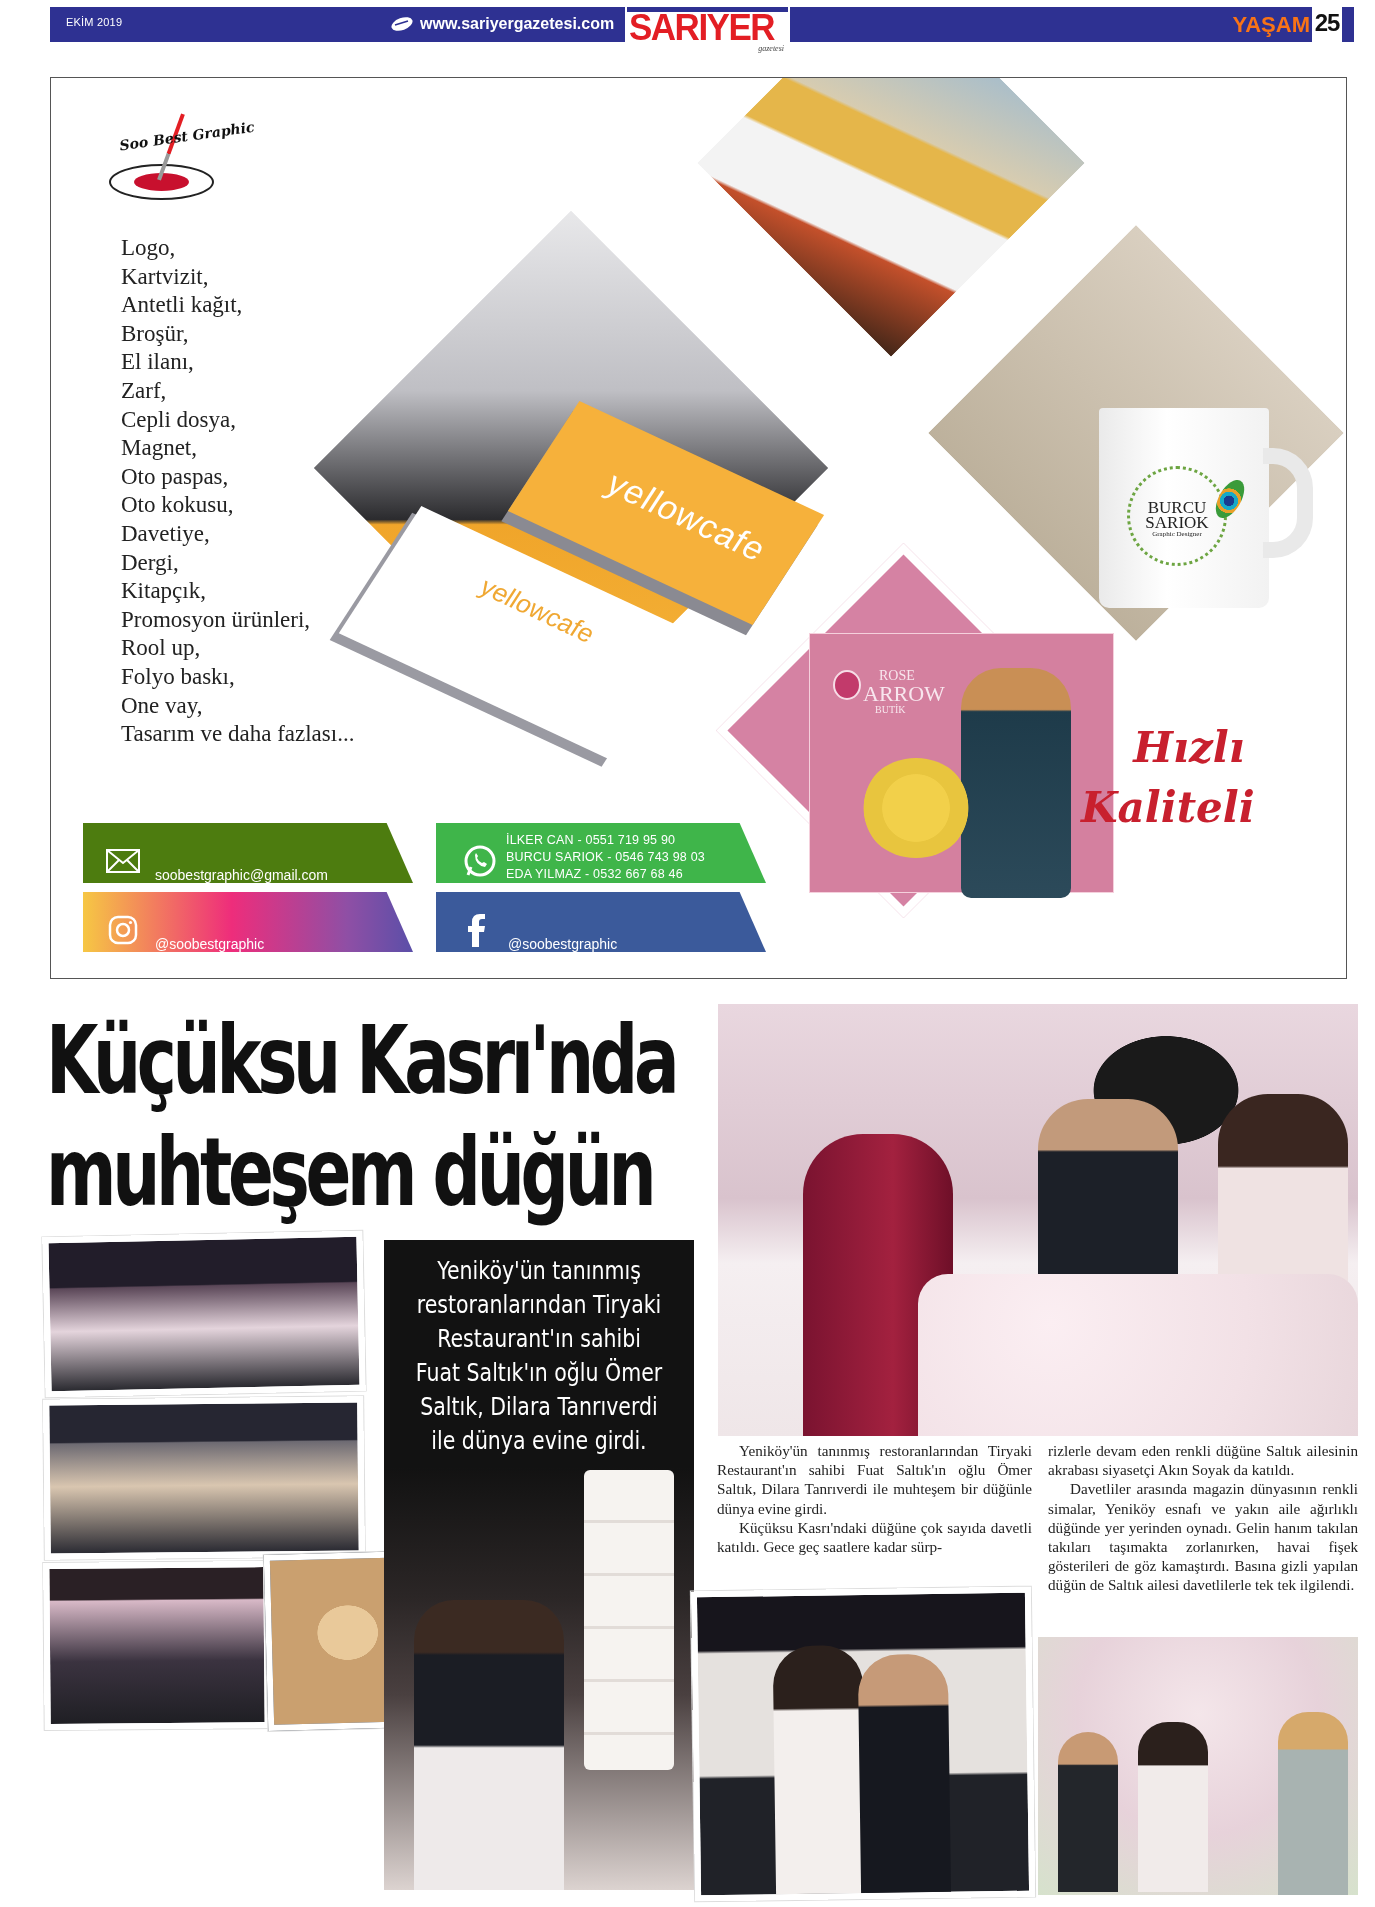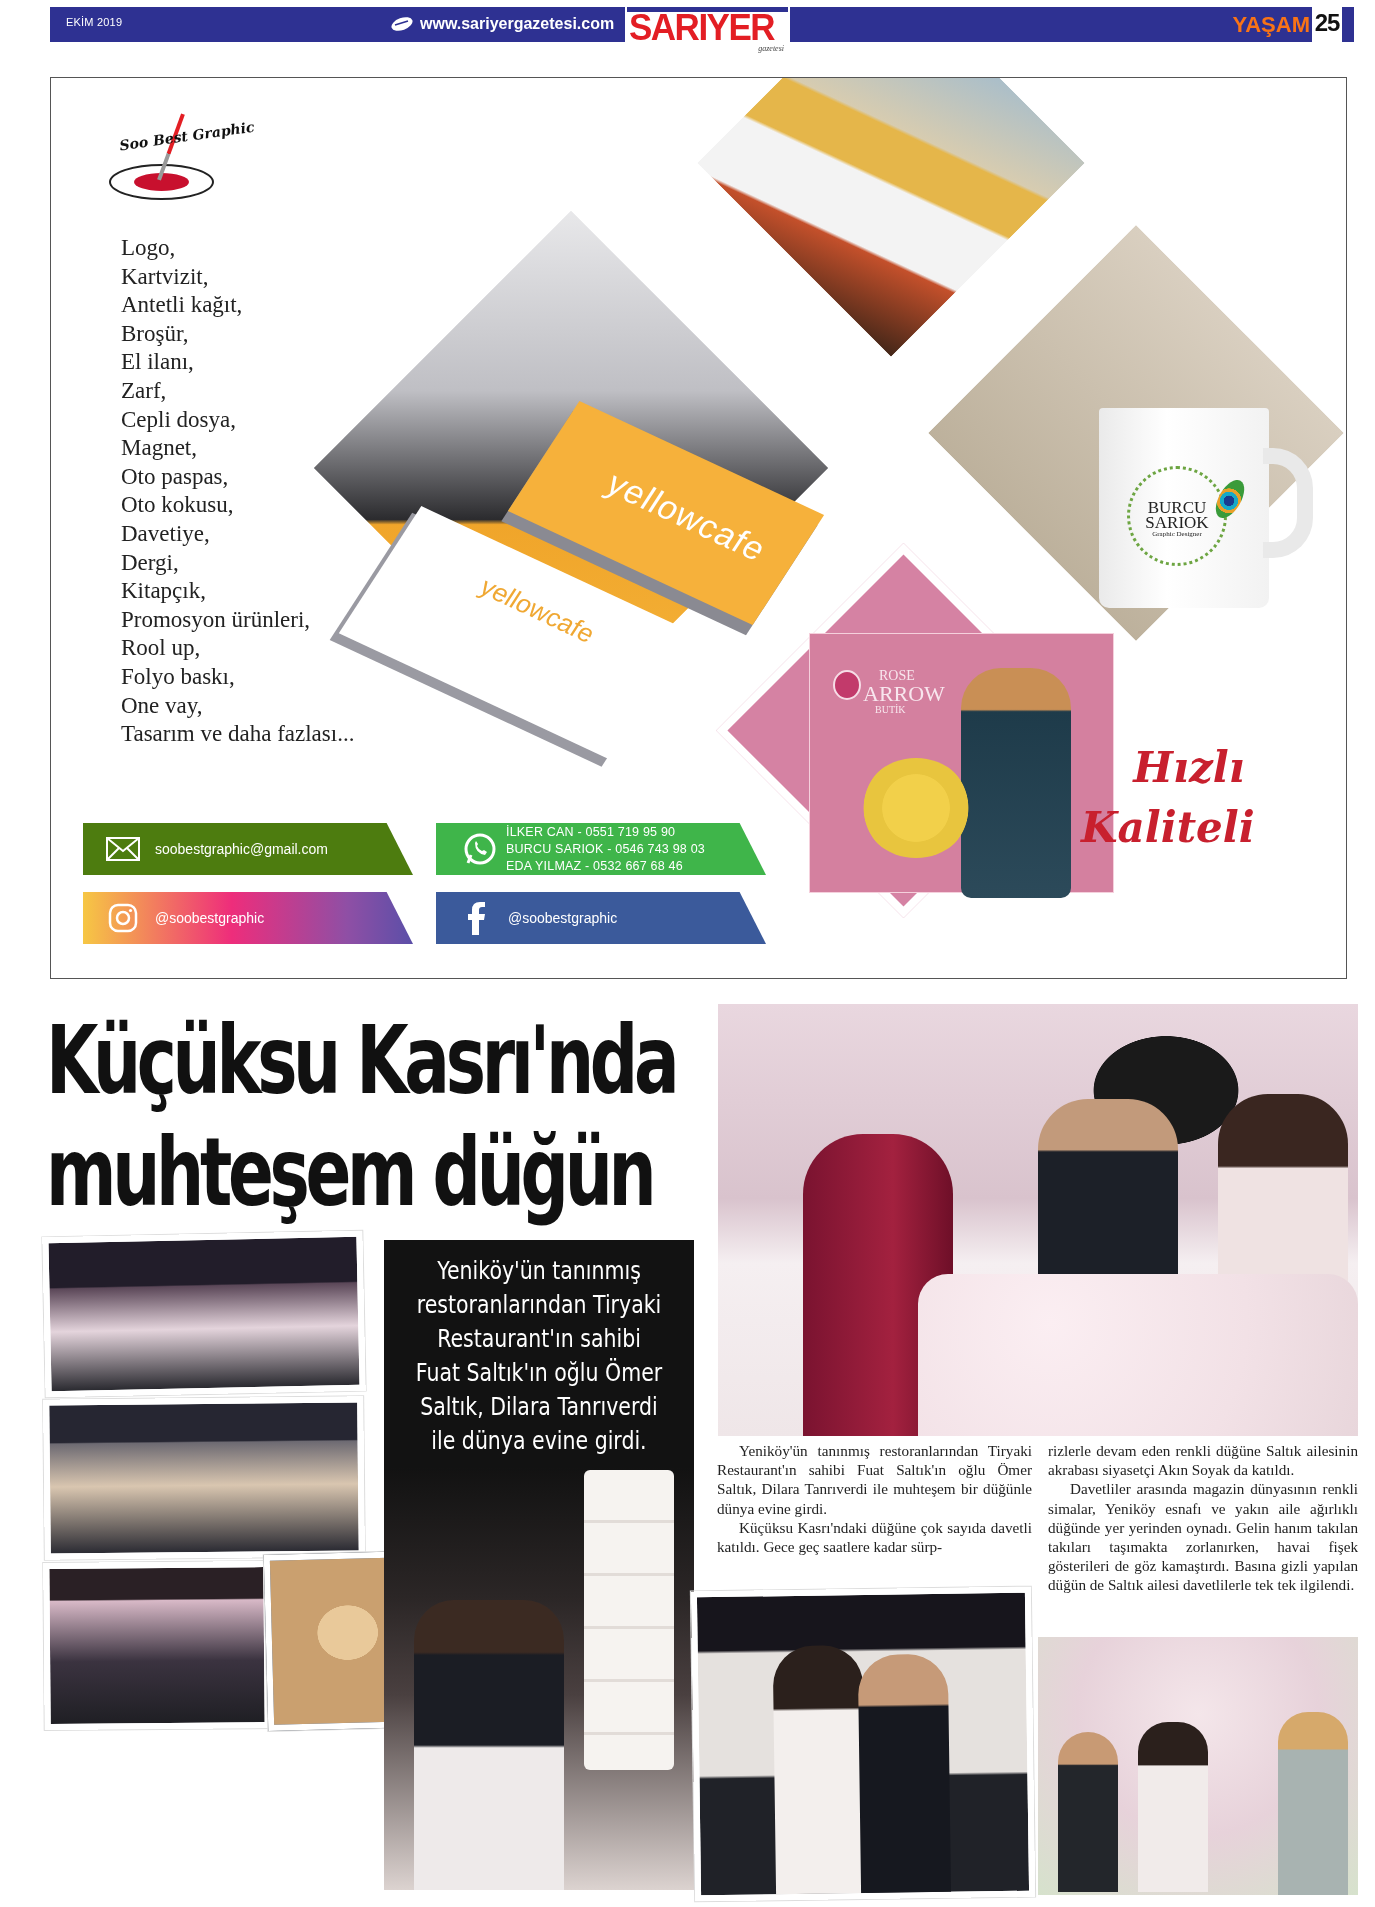--- a/index.html
+++ b/index.html
@@ -53,21 +53,21 @@
   .rose-logo .r2 { font-size: 22px; margin-left: 22px; line-height: 20px; }
   .rose-logo .r3 { font-size: 10px; margin-left: 34px; }
   .rose-flower { position: absolute; left: 832px; top: 674px; width: 28px; height: 30px; border-radius: 50%; background: #c23a6b; border: 2px solid #f6dce6; }
   .rose-woman { position: absolute; left: 960px; top: 668px; width: 110px; height: 230px; background: linear-gradient(180deg,#c98f55 0 18%,#1e3b4a 19%,#2c4a5a 100%); border-radius: 40px 40px 10px 10px; }
   .rose-bouquet { position: absolute; left: 860px; top: 760px; width: 110px; height: 100px; border-radius: 50%; background: radial-gradient(circle,#f2d04a 0 45%,#e8c53e 46% 70%,rgba(0,0,0,0) 71%); }
 
   .slogan { position: absolute; left: 1080px; top: 740px; text-align: right; font-family: "DejaVu Serif", serif; font-style: italic; font-weight: bold; color: #c8202e; font-size: 42px; line-height: 60px; }
   .slogan div:nth-child(1) { margin-right: 10px; }
 
   
-  .strip { position: absolute; height: 52px; display: flex; align-items: center; color: #fff; font-size: 14px; clip-path: polygon(0 0, 92% 0, 100% 100%, 0 100%); }
+  .strip { position: absolute; height: 60px; display: flex; align-items: flex-end; color: #fff; font-size: 14px; clip-path: polygon(0 0, 92% 0, 100% 100%, 0 100%); }
   .strip-mail { left: 34px; top: 754px; width: 330px; background: #4d7c0f; }
   .strip-wa   { left: 387px; top: 754px; width: 330px; background: #3fb54a; }
   .strip-ig   { left: 34px; top: 822px; width: 330px; background: linear-gradient(90deg,#f6c744 0%,#ee2d7b 45%,#8f4fa5 80%,#5b4fa8 100%); }
   .strip-fb   { left: 387px; top: 822px; width: 330px; background: #3b5a9b; }
   .strip .ico { width: 44px; height: 44px; margin: 0 10px 0 18px; display: flex; align-items: center; justify-content: center; }
   .strip-wa .ico { margin-left: 22px; margin-right: 4px; }
   .wa-lines { font-size: 12.5px; line-height: 17px; letter-spacing: 0.2px; }
 
   
   .headline { position: absolute; left: 46px; top: 1005px; font-family: "DejaVu Sans", sans-serif; font-weight: bold; font-size: 94px; line-height: 112px; color: #111; letter-spacing: -6px; transform: scaleX(0.72); transform-origin: left top; white-space: nowrap; z-index: 3; }
@@ -182,21 +182,21 @@
   <div class="rose-panel" style="left:758px;top:555px;"></div>
   <div class="rose-woman" style="left:910px;top:590px;"></div>
   <div class="rose-bouquet" style="left:810px;top:680px;"></div>
   <div class="rose-flower" style="left:782px;top:592px;"></div>
   <div class="rose-logo" style="left:790px;top:590px;">
     <div class="r1">ROSE</div>
     <div class="r2">ARROW</div>
     <div class="r3">BUTİK</div>
   </div>
 
-  <div class="slogan" style="left:1030px;top:660px;">
+  <div class="slogan" style="left:1030px;top:640px;">
     <div>Hızlı</div>
     <div>Kaliteli</div>
   </div>
 
   <div class="strip strip-mail" style="left:32px;top:745px;">
     <span class="ico">
       <svg width="34" height="24" viewBox="0 0 34 24">
           <rect x="1" y="1" width="32" height="22" fill="none" stroke="#fff" stroke-width="2"></rect>
           <path d="M1 1 L17 14 L33 1 M1 23 L13 11 M33 23 L21 11" fill="none" stroke="#fff" stroke-width="2"></path>
         </svg>

